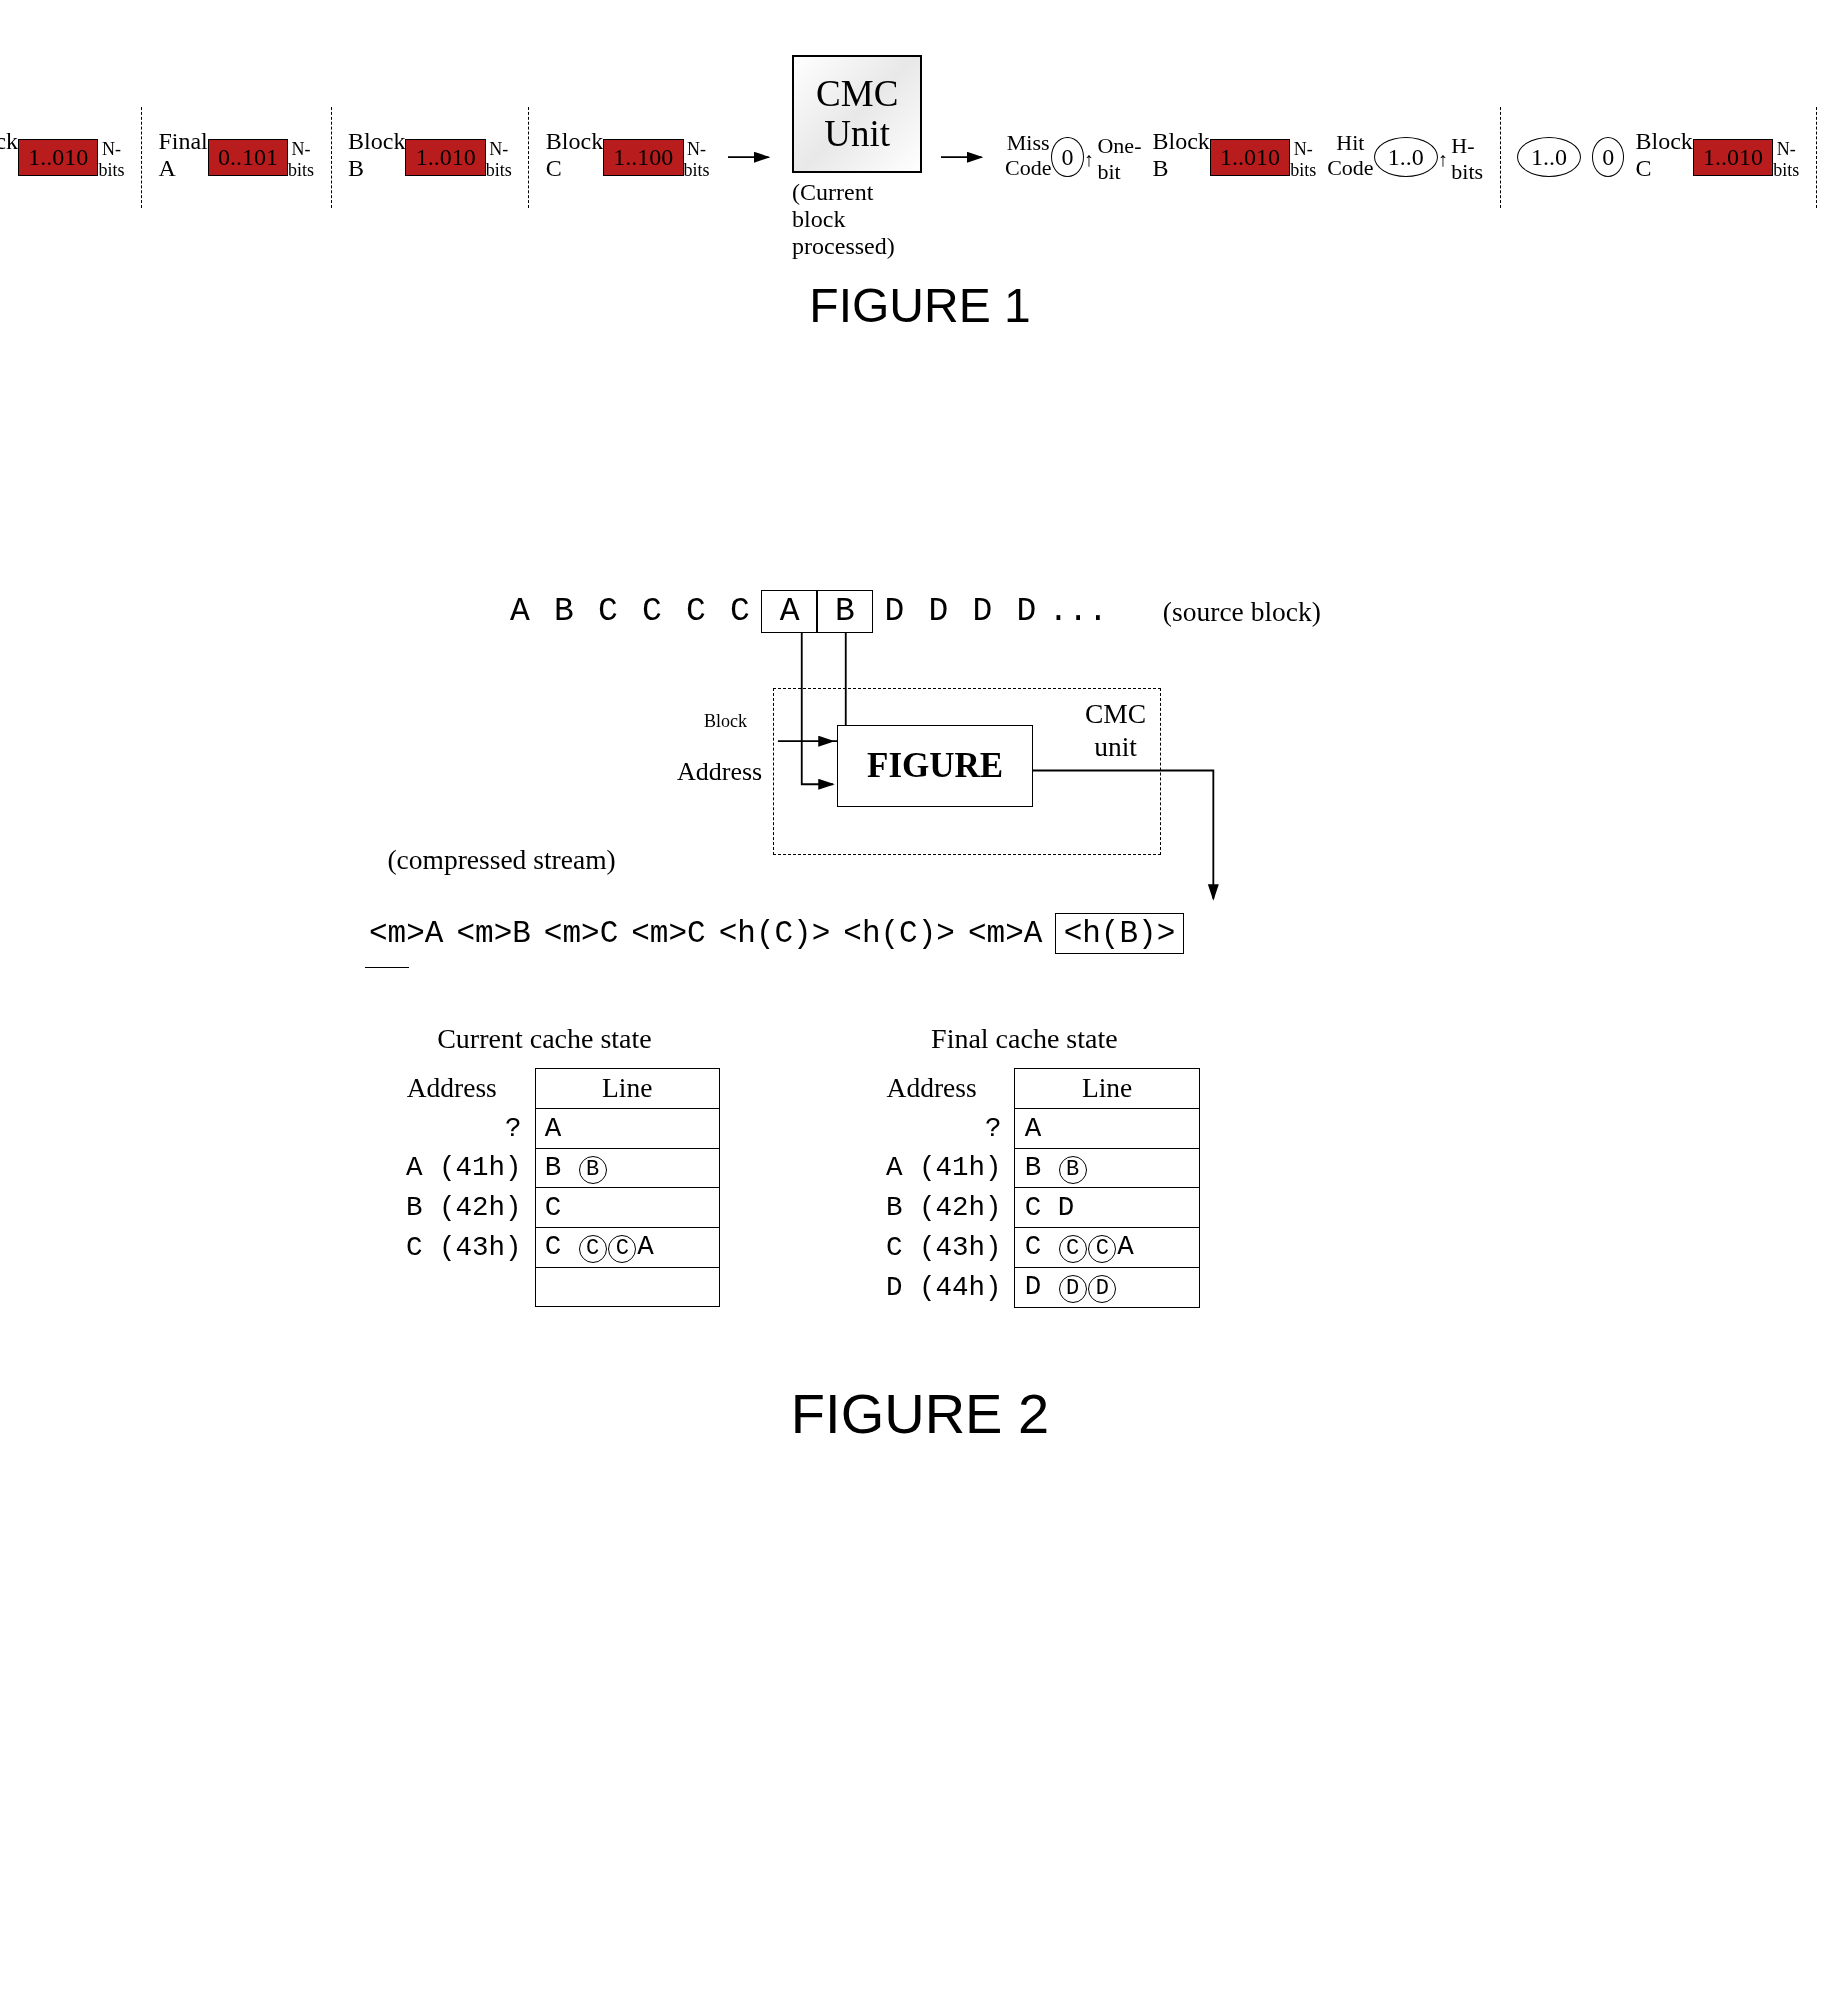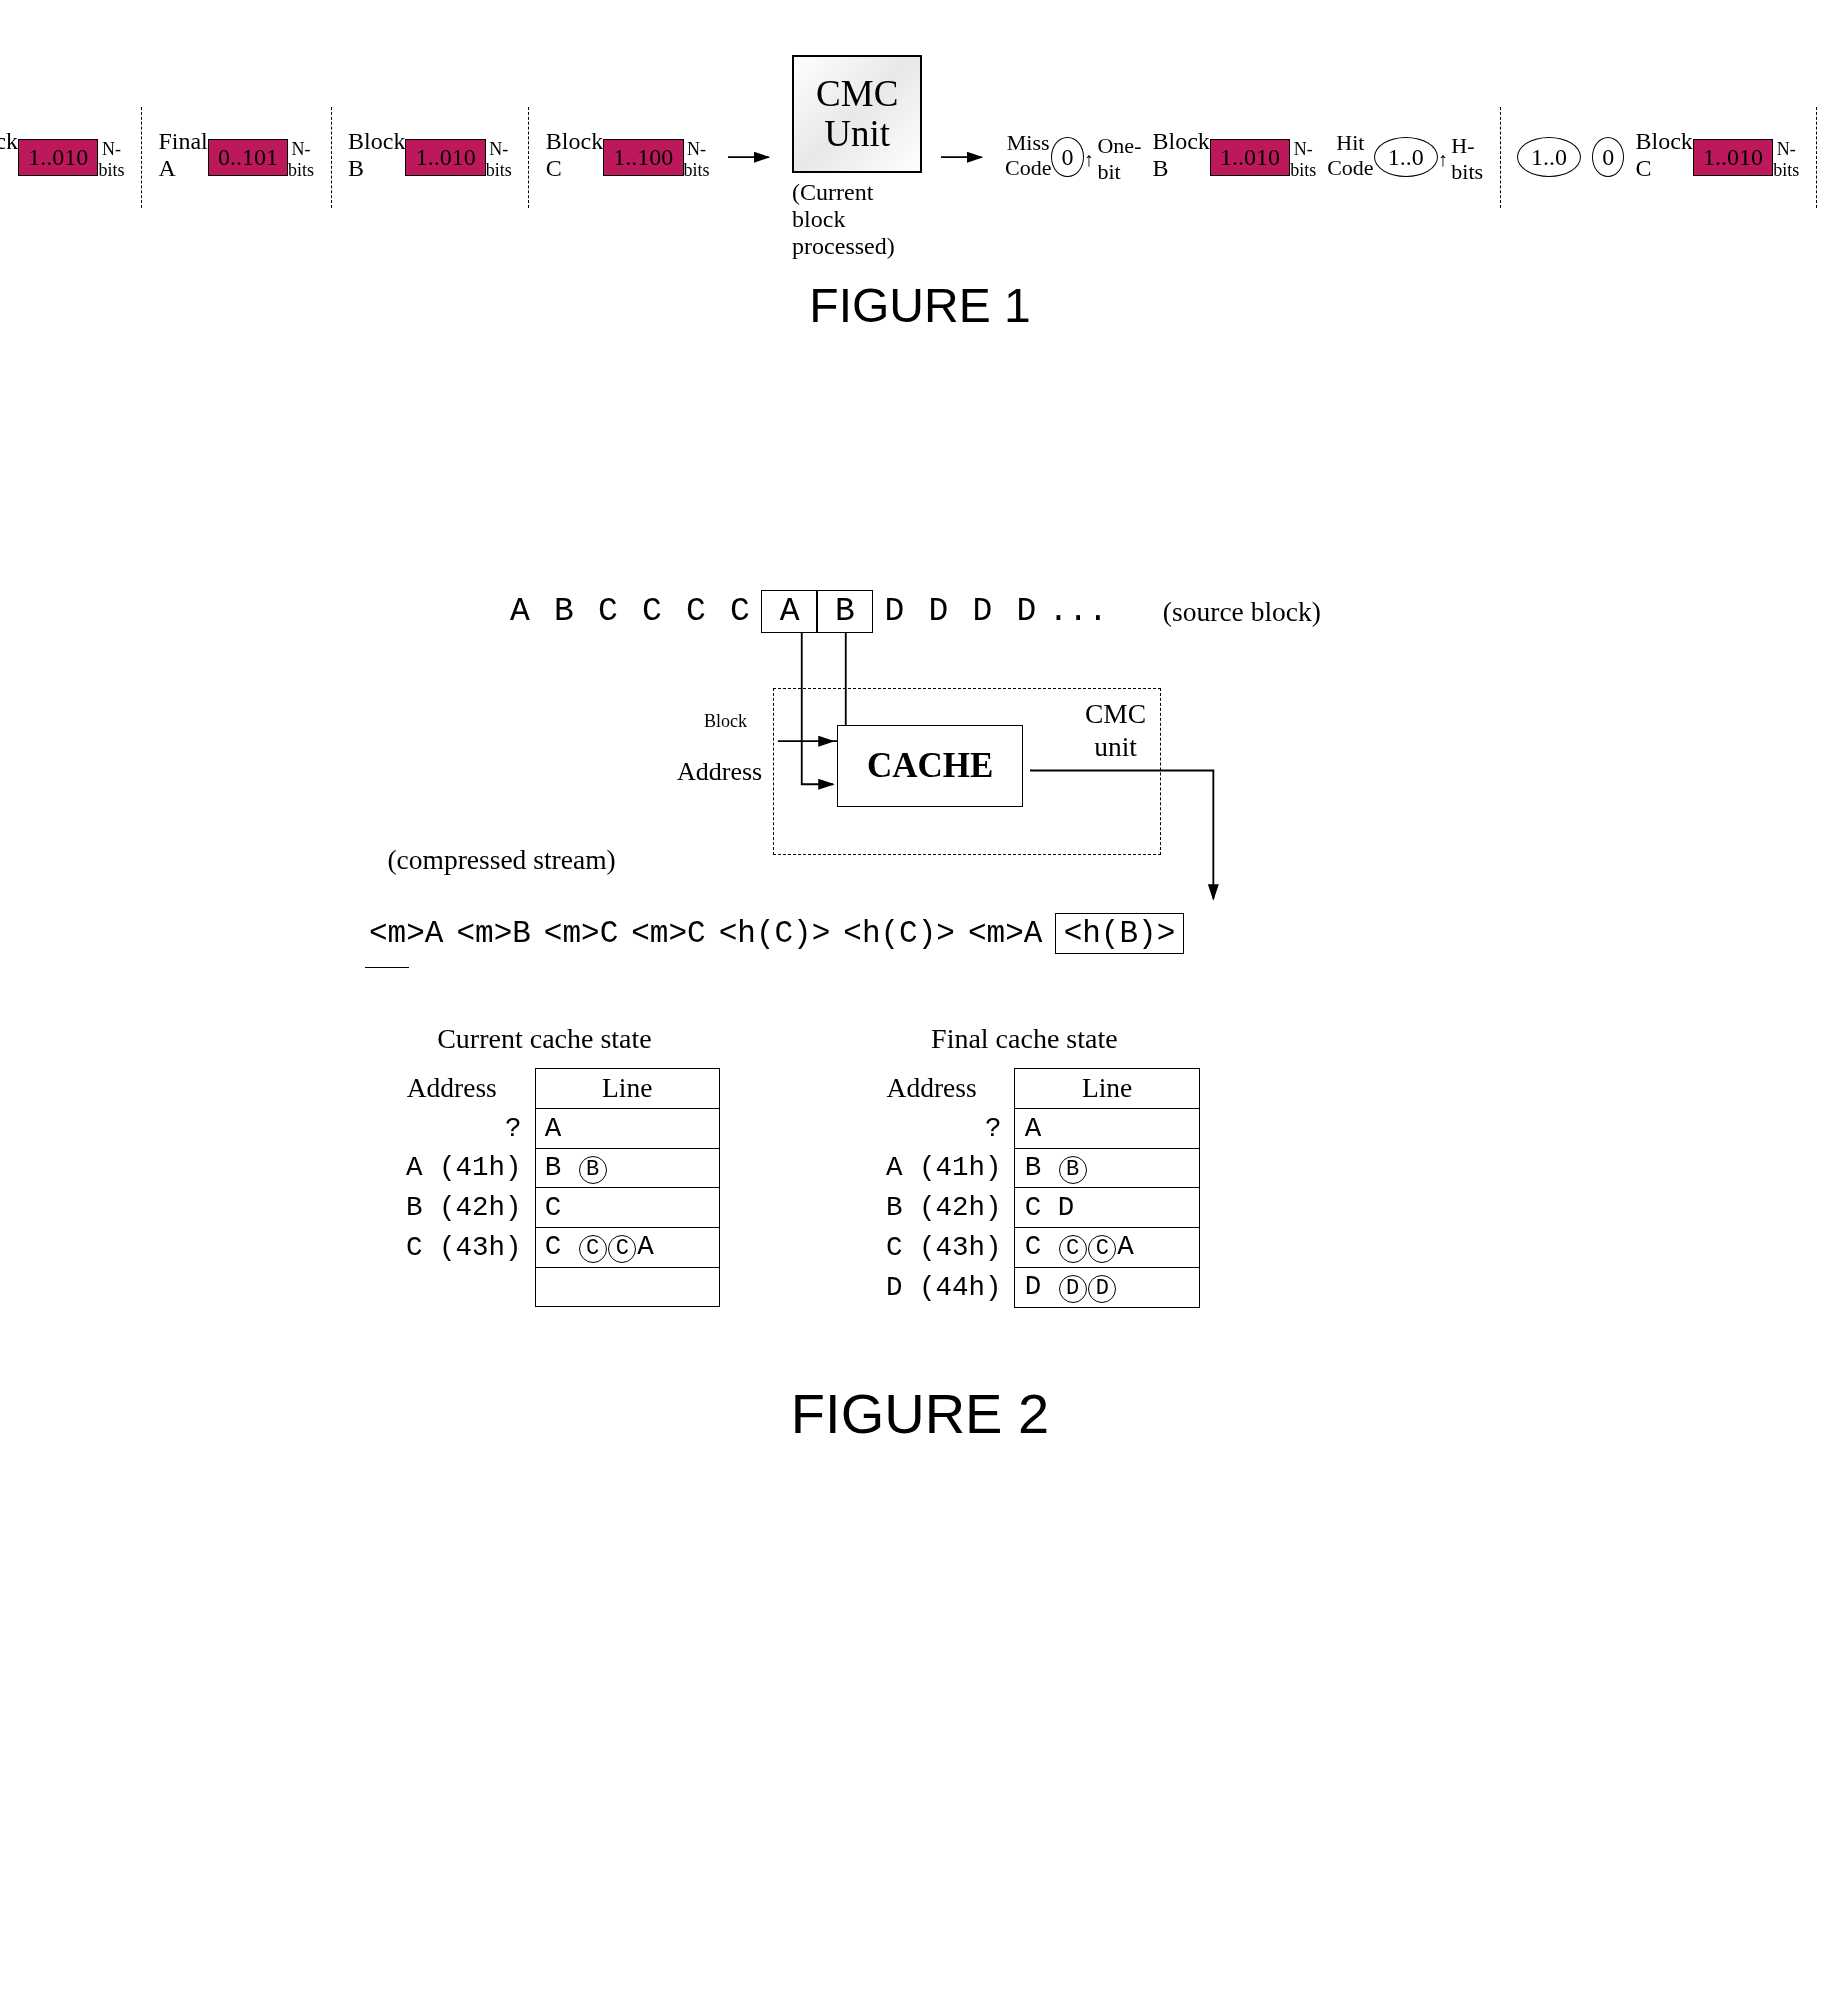--- a/index.html
+++ b/index.html
@@ -25,21 +25,21 @@
     display: flex;
     flex-direction: row;
     align-items: center;
     font-size: 24px;
   }
   .block-title { margin-bottom: 5.5px; }
   .block-box {
     border: 1.8px solid black;
     padding: 3.7px 9.2px;
     font-size: 24px;
-    background: #be185d;
+    background: #b91c1c;
   }
   .block-sub { margin-top: 5.5px; font-size: 18px; text-align: center; }
   .vdash {
     border-left: 1.8px dashed black;
     height: 101px;
     margin: 0 5.5px;
   }
   .arrow {
     font-size: 37px;
     margin: 0 7.3px;
@@ -383,21 +383,21 @@
           </defs>
 
       <path d="M 519 0 L 519 118 L 505 118" stroke="black" stroke-width="2" fill="none"></path>
       <line x1="445" y1="118" x2="505" y2="118" stroke="black" stroke-width="2" marker-end="url(#ah2)"></line>
 
       <path d="M 471 0 L 471 165 L 505 165" stroke="black" stroke-width="2" fill="none" marker-end="url(#ah2)"></path>
 
       <path d="M 720 150 L 920 150 L 920 290" stroke="black" stroke-width="2" fill="none" marker-end="url(#ah2)"></path>
     </svg>
     <div class="cache-dashed"></div>
-    <div class="cache-box">CACHE</div>
+    <div class="cache-box">FIGURE</div>
     <div class="cmc-label2">
       <span>CMC</span><br><span>unit</span>
     </div>
     <div class="lbl-block">Block</div>
     <div class="lbl-addr">Address</div>
     <div class="comp-label">(compressed stream)</div>
   </div>
 
   <div class="comp-row">
     <span>&lt;m&gt;A</span>

